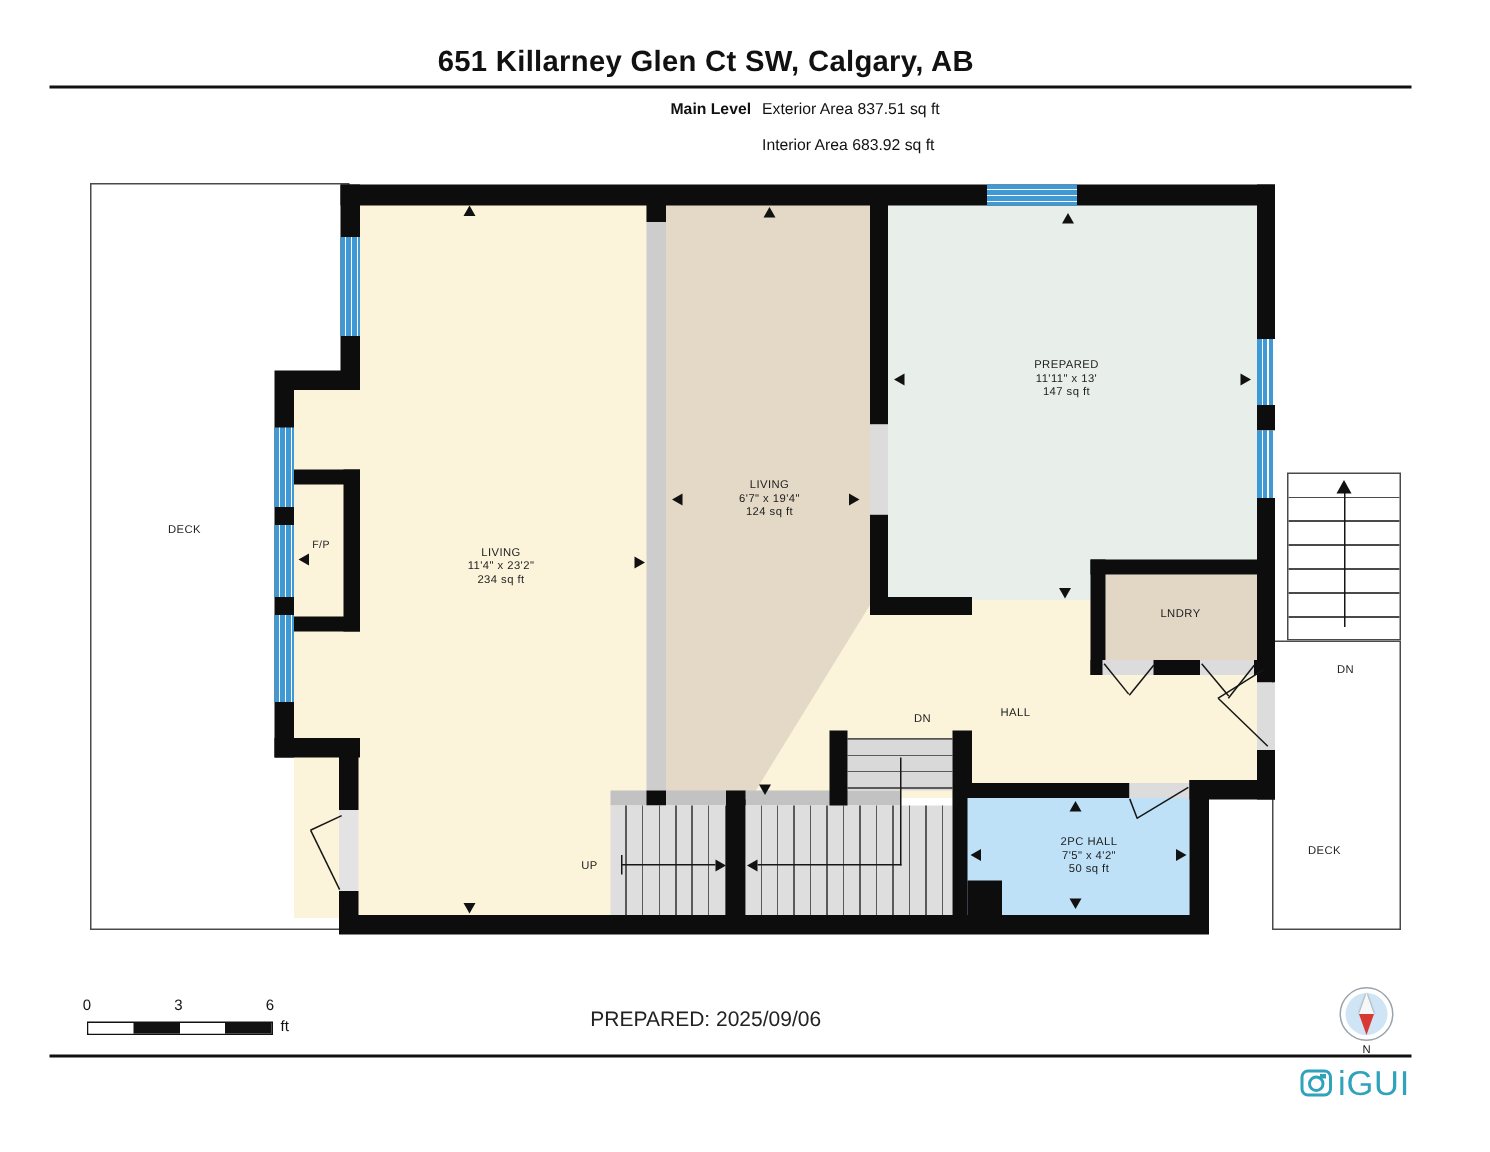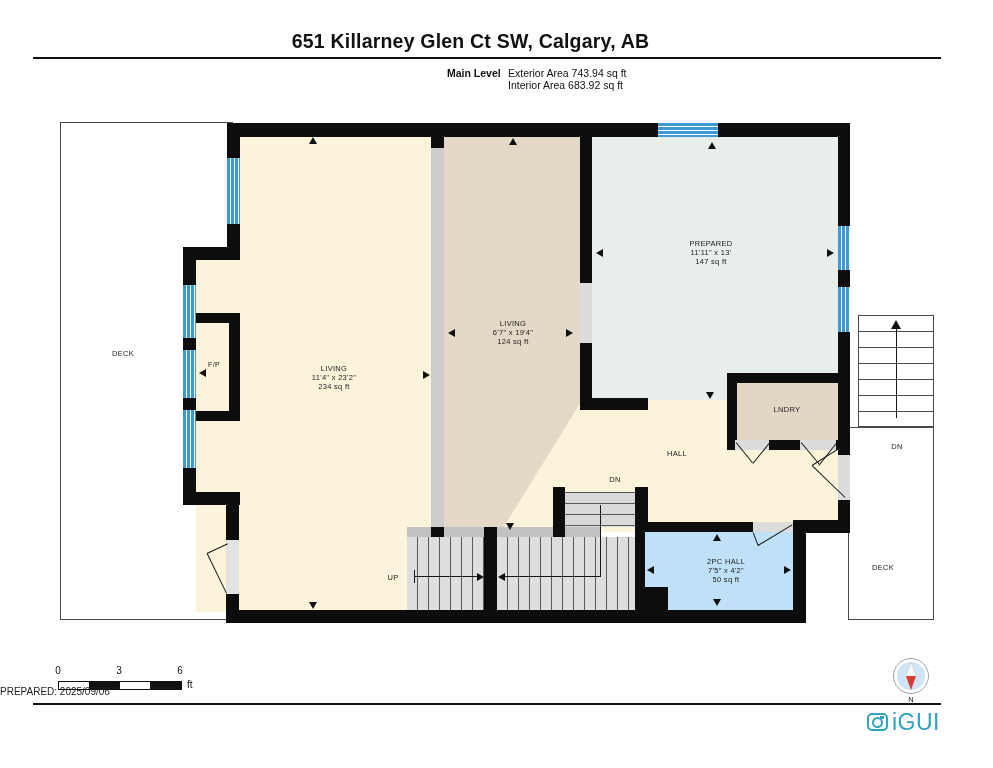--- a/index.html
+++ b/index.html
@@ -20,42 +20,42 @@
   .tu{border-left:4px solid transparent;border-right:4px solid transparent;border-bottom:7px solid #111}
   .td{border-left:4px solid transparent;border-right:4px solid transparent;border-top:7px solid #111}
   .tl{border-top:4px solid transparent;border-bottom:4px solid transparent;border-right:7px solid #111}
   .tr{border-top:4px solid transparent;border-bottom:4px solid transparent;border-left:7px solid #111}
   .rlabel{position:absolute;transform:translate(-50%,-50%);text-align:center;
           font-size:7.5px;line-height:9px;letter-spacing:.3px;color:#1c1c1c;white-space:nowrap}
   .title{position:absolute;left:0;right:0;top:30px;text-align:center;font-size:19.5px;font-weight:bold;letter-spacing:.2px}
   .subtxt{position:absolute;font-size:10.5px}
   .stick{position:absolute;transform:translateX(-50%);font-size:10px}
   .seg{display:inline-block;height:100%;vertical-align:top}
-  .prep{position:absolute;left:0;right:0;top:686px;text-align:left;font-size:10px;color:#222}
+  .prep{position:absolute;left:0;right:0;top:671px;text-align:center;font-size:14px;color:#222}
   .discl{position:absolute;left:38px;top:711px;font-size:9px;color:#000}
   .brand{position:absolute;left:867px;top:709px;display:flex;align-items:center;gap:4px;color:#2FA2BC}
   .gicon{position:relative;width:21px;height:18px;border:2.5px solid #2FA2BC;border-radius:5px;box-sizing:border-box}
   .glens{position:absolute;left:3px;top:2px;width:7px;height:7px;border:2.5px solid #2FA2BC;border-radius:50%;box-sizing:content-box}
   .gtab{position:absolute;right:2px;top:1px;width:4px;height:3px;background:#2FA2BC}
   .brandtxt{font-size:23px;letter-spacing:.5px;line-height:26px}
   .needle-n{position:absolute;width:0;height:0;border-left:5px solid transparent;border-right:5px solid transparent;
             border-bottom:14px solid #f6f7f8;filter:drop-shadow(0 0 .7px #777)}
   .needle-s{position:absolute;width:0;height:0;border-left:5px solid transparent;border-right:5px solid transparent;
             border-top:14px solid #D73A32}
 </style>
 </head>
 <body>
 
 <div class="page">
 
   <div class="title">651 Killarney Glen Ct SW, Calgary, AB</div>
   <div class="abs" style="left:33px;top:57px;width:925px;height:2px;background:#111"></div>
   <div class="subtxt" style="left:447px;top:67px;font-weight:bold">Main Level</div>
-  <div class="subtxt" style="left:508px;top:67px">Exterior Area 743.94 sq ft</div>
-  <div class="subtxt" style="left:508px;top:79px">Interior Area 683.92 sq ft</div>
+  <div class="subtxt" style="left:508px;top:67px">Exterior Area 837.51 sq ft</div>
+  <div class="subtxt" style="left:508px;top:91px">Interior Area 683.92 sq ft</div>
 
   <div>
 
     <div class="box" style="left:60px;top:122px;width:173px;height:498px"></div>
     <div class="box" style="left:848px;top:427px;width:86px;height:193px"></div>
     <div class="box" style="left:858px;top:315px;width:76px;height:112px;background-image:repeating-linear-gradient(180deg,transparent 0,transparent 15px,#4a4a4a 15px,#4a4a4a 16px)"></div>
     <div class="vln" style="left:896px;top:328px;height:90px"></div>
     <div class="tu" style="left:891px;top:320px;border-left-width:5px;border-right-width:5px;border-bottom-width:9px"></div>
 
     <div class="fill" style="left:240px;top:135px;width:192px;height:477px;background:#FBF4DB"></div>
@@ -171,21 +171,21 @@
       <div>PREPARED</div>
       <div>11'11" x 13'</div>
       <div>147 sq ft</div>
     </div>
     <div class="rlabel" style="left:726px;top:570px">
       <div>2PC HALL</div>
       <div>7'5" x 4'2"</div>
       <div>50 sq ft</div>
     </div>
     <div class="rlabel" style="left:787px;top:409px">LNDRY</div>
-    <div class="rlabel" style="left:677px;top:453px">HALL</div>
+    <div class="rlabel" style="left:677px;top:475px">HALL</div>
     <div class="rlabel" style="left:214px;top:364px;font-size:7px">F/P</div>
     <div class="rlabel" style="left:123px;top:353px">DECK</div>
     <div class="rlabel" style="left:883px;top:567px">DECK</div>
     <div class="rlabel" style="left:393px;top:577px">UP</div>
     <div class="rlabel" style="left:615px;top:479px">DN</div>
     <div class="rlabel" style="left:897px;top:446px">DN</div>
   </div>
 
   <div>
     <div class="stick" style="left:58px;top:665px">0</div>

